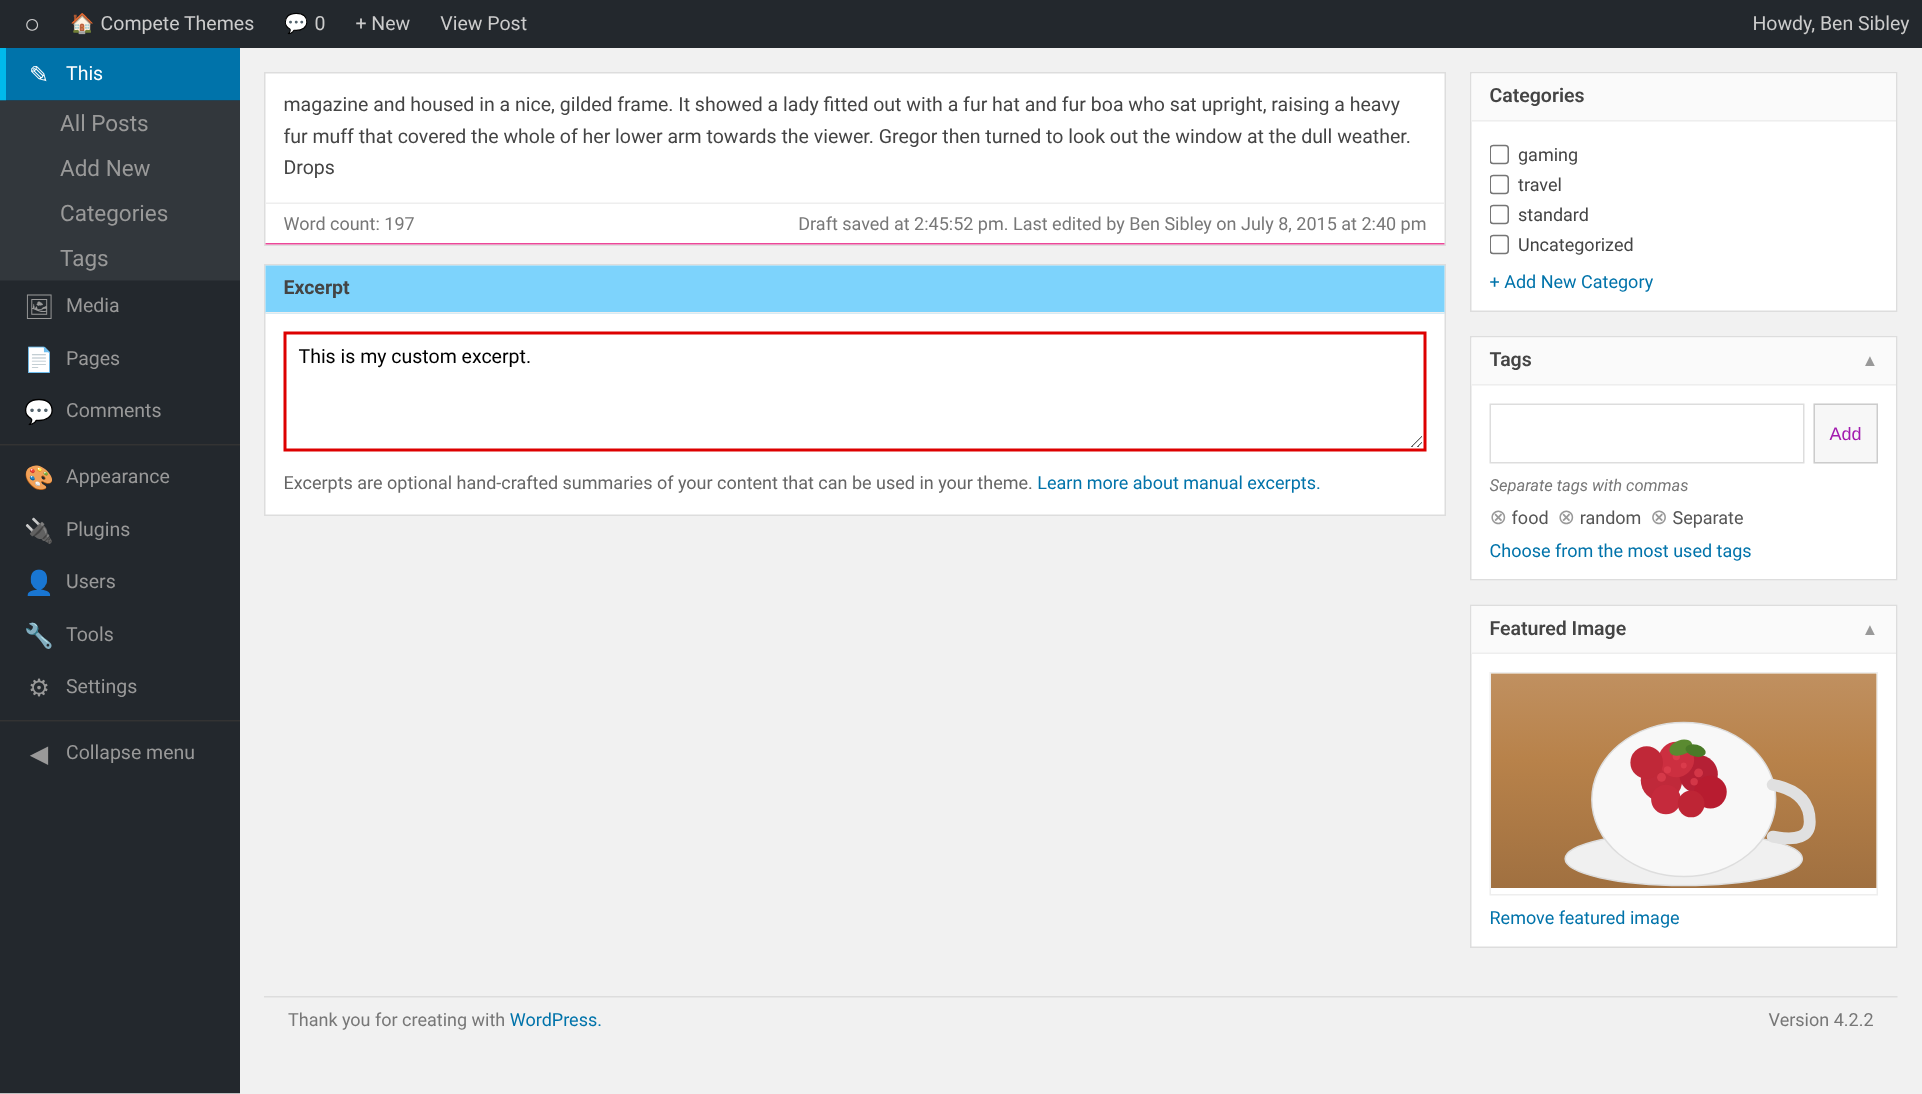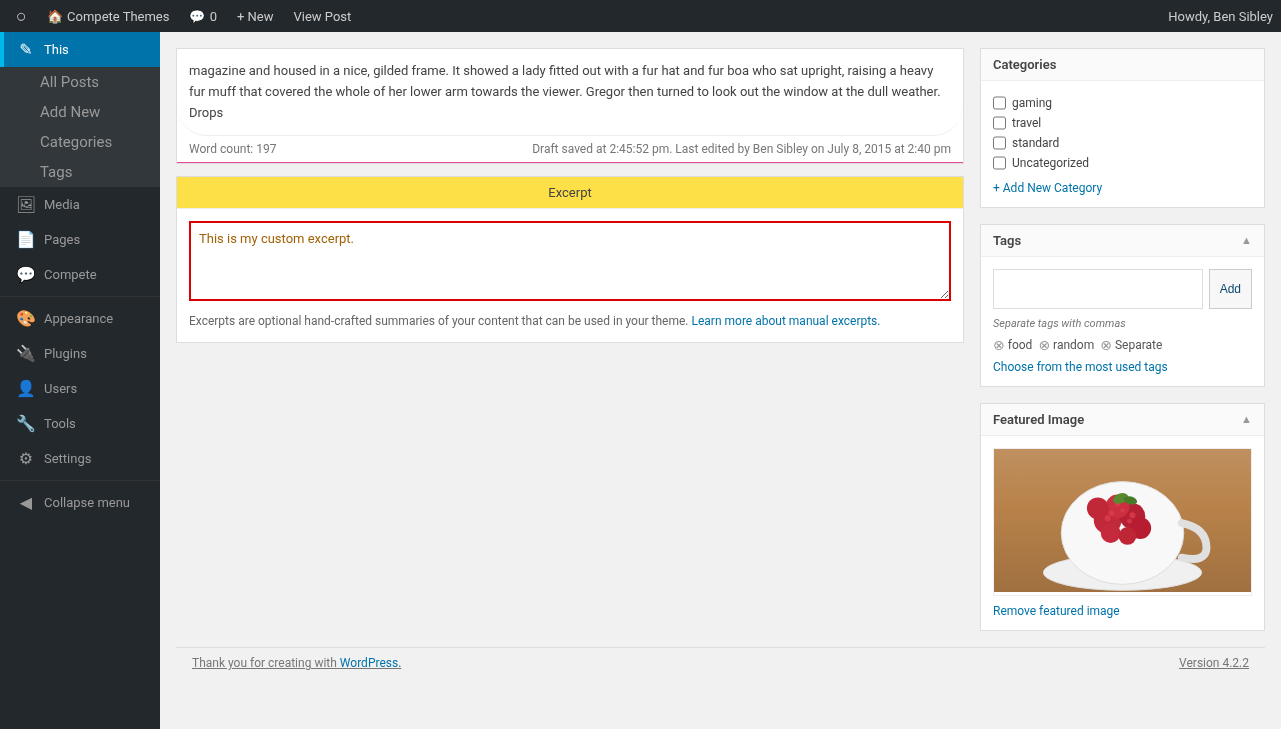--- a/index.html
+++ b/index.html
@@ -49,42 +49,42 @@
     .menu-separator { height: 1px; background: #333; margin: 4px 0; }
 
     
     #wpbody { flex: 1; padding: 16px; overflow: auto; }
     .content-area { display: flex; gap: 16px; }
 
     
     .editor-main { flex: 1; background: #fff; border: 1px solid #ddd; }
 
     
-    .post-content { padding: 12px; font-size: 13px; color: #444; line-height: 1.6; border-bottom: 1px solid #eee; border-radius: 30px; }
+    .post-content { padding: 12px; font-size: 13px; color: #444; line-height: 1.6; border-bottom: 1px solid #eee; }
 
     
     .word-count-bar {
       display: flex;
       justify-content: space-between;
       padding: 6px 12px;
       font-size: 12px;
       color: #777;
       border-bottom: 1px solid #ec4899;
     }
 
     
     .excerpt-section { background: #fff; border: 1px solid #ddd; margin-top: 12px; }
-    .excerpt-header { padding: 8px 12px; font-size: 13px; font-weight: 400; border-bottom: 1px solid #eee; background: #fde047; text-align: center; }
+    .excerpt-header { padding: 8px 12px; font-size: 13px; font-weight: 700; border-bottom: 1px solid #eee; background: #7dd3fc; }
     .excerpt-inner { padding: 12px; }
     .excerpt-textarea {
       width: 100%;
       border: 2px solid #d00;
       padding: 8px;
       font-size: 13px;
-      color: #a16207;
+      color: #000000;
       resize: vertical;
       min-height: 80px;
       outline: none;
       font-family: inherit;
     }
     .excerpt-note { font-size: 12px; color: #666; margin-top: 8px; line-height: 1.5; }
     .excerpt-note a { color: #0073aa; text-decoration: none; }
 
     
     .sidebar-panel { width: 285px; flex-shrink: 0; }
@@ -108,21 +108,21 @@
 
     
     .tags-input-row { display: flex; gap: 6px; margin-bottom: 8px; }
     .tags-input { flex: 1; border: 1px solid #ddd; padding: 4px 6px; font-size: 12px; }
     .tags-add-btn {
       background: #f7f7f7;
       border: 1px solid #ccc;
       padding: 12px 10px;
       font-size: 12px;
       cursor: pointer;
-      color: #0c4a6e;
+      color: #a21caf;
     }
     .tags-hint { font-size: 11px; color: #777; margin-bottom: 8px; font-style: italic; }
     .tag-list { display: flex; gap: 6px; flex-wrap: wrap; margin-bottom: 8px; }
     .tag-item { display: flex; align-items: center; gap: 3px; font-size: 12px; color: #555; }
     .tag-remove { color: #999; cursor: pointer; font-size: 14px; line-height: 1; }
     .most-used-link { color: #0073aa; font-size: 12px; text-decoration: none; display: block; margin-top: 4px; }
     .remove-featured-link { color: #0073aa; font-size: 12px; text-decoration: none; display: block; margin-top: 8px; }
 
     
     #wpfooter {
@@ -186,21 +186,21 @@
     <div class="menu-item">
       <span class="menu-icon">🖼</span>
       <span>Media</span>
     </div>
     <div class="menu-item">
       <span class="menu-icon">📄</span>
       <span>Pages</span>
     </div>
     <div class="menu-item">
       <span class="menu-icon">💬</span>
-      <span>Compete</span>
+      <span>Comments</span>
     </div>
     <div class="menu-separator"></div>
     <div class="menu-item">
       <span class="menu-icon">🎨</span>
       <span>Appearance</span>
     </div>
     <div class="menu-item">
       <span class="menu-icon">🔌</span>
       <span>Plugins</span>
     </div>
@@ -356,21 +356,21 @@
                 <ellipse cx="128" cy="50" rx="8" ry="5" fill="#5a8a30" transform="rotate(-20 128 50)"></ellipse>
                 <ellipse cx="138" cy="52" rx="7" ry="4" fill="#4a7a28" transform="rotate(15 138 52)"></ellipse>
               </svg>
             </div>
             <a href="#" class="remove-featured-link">Remove featured image</a>
           </div>
         </div>
       </div>
     </div>
 
-    <div id="wpfooter" style=" text-decoration: underline;">
+    <div id="wpfooter" style="margin-top: 16px;">
       <span>
         <span>Thank you for creating with</span>
         <a href="#">WordPress.</a>
       </span>
       <span>Version 4.2.2</span>
     </div>
   </div>
 </div>
 
 </body></html>

